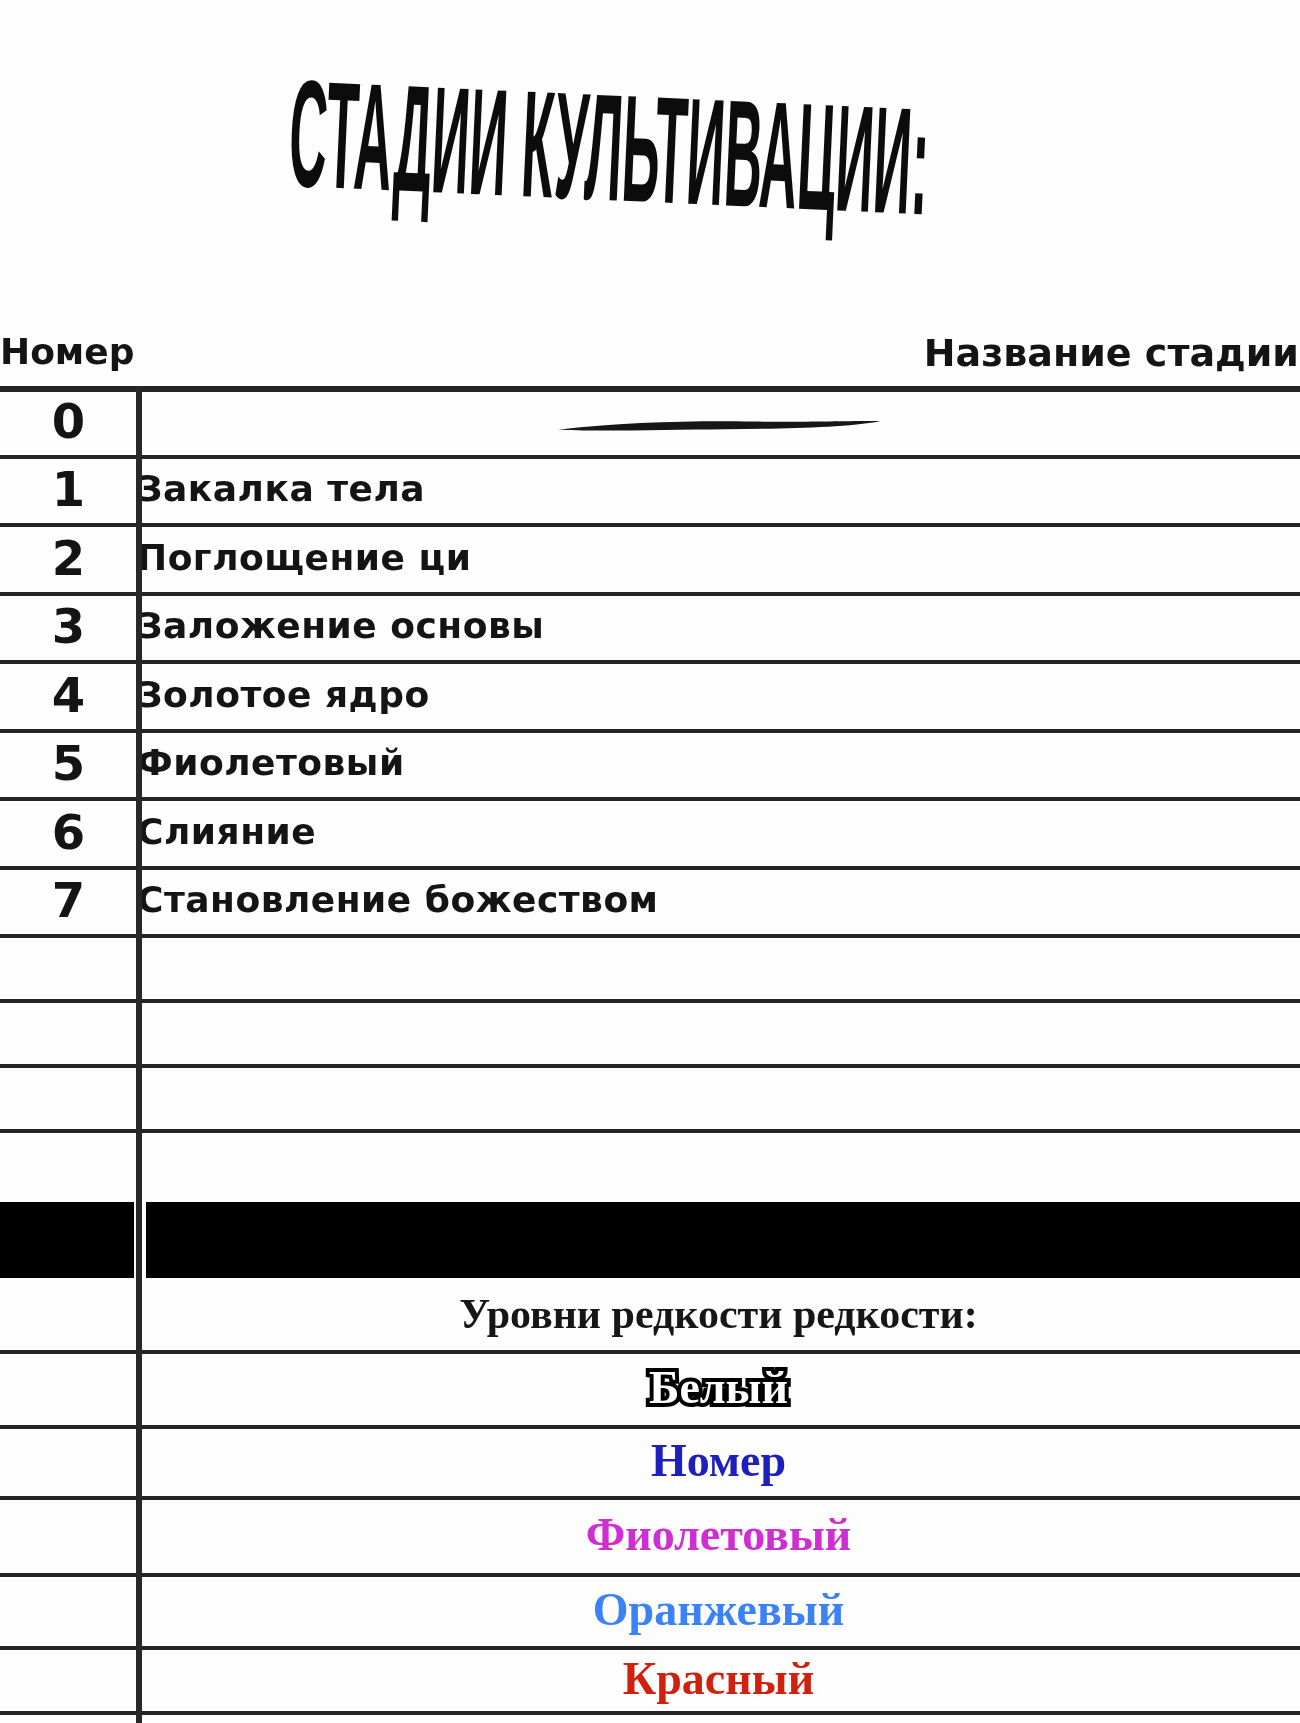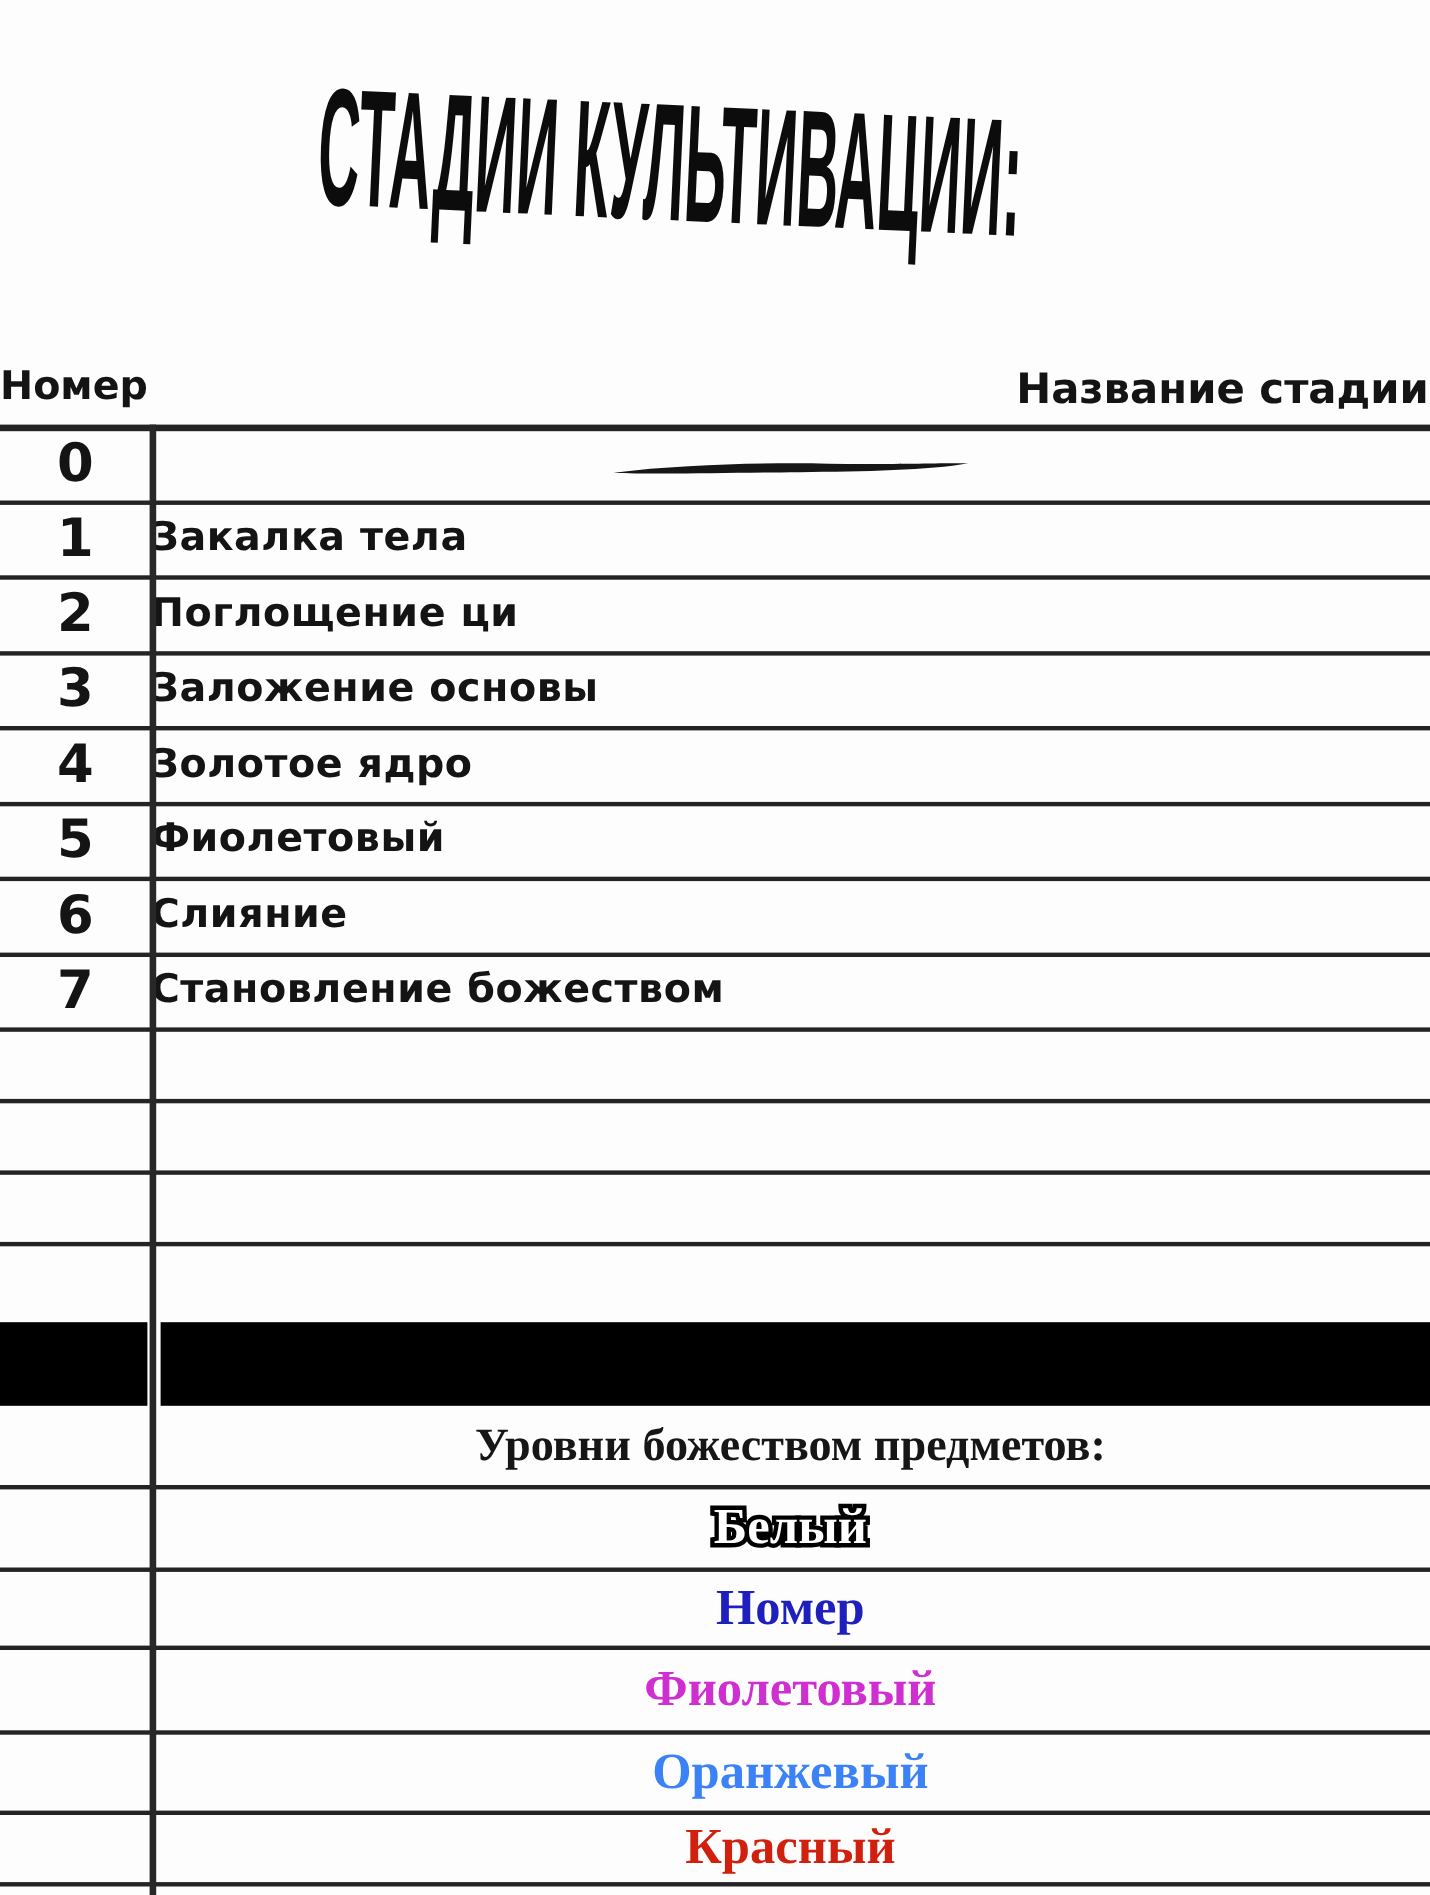--- a/index.html
+++ b/index.html
@@ -109,21 +109,21 @@
   </div>
   <div class="row" style="top:866px;height:68px">
     <div class="num">7</div>
     <div class="name">Становление божеством</div>
   </div>
 
   <div class="bar left"></div>
   <div class="bar right"></div>
 
   <div class="brow" style="top:1278px;height:72px">
-    <span class="serif rarity-heading">Уровни божеством предметов:</span>
+    <span class="serif rarity-heading">Уровни редкости редкости:</span>
   </div>
 
   <div class="brow" style="top:1350px;height:75px">
     <span class="stacked serif rarity-word">
       <span class="outline-under">Белый</span>
       <span class="fill-over" style="color: rgb(255, 255, 255);">Белый</span>
     </span>
   </div>
 
   <div class="brow" style="top:1425px;height:71px">

